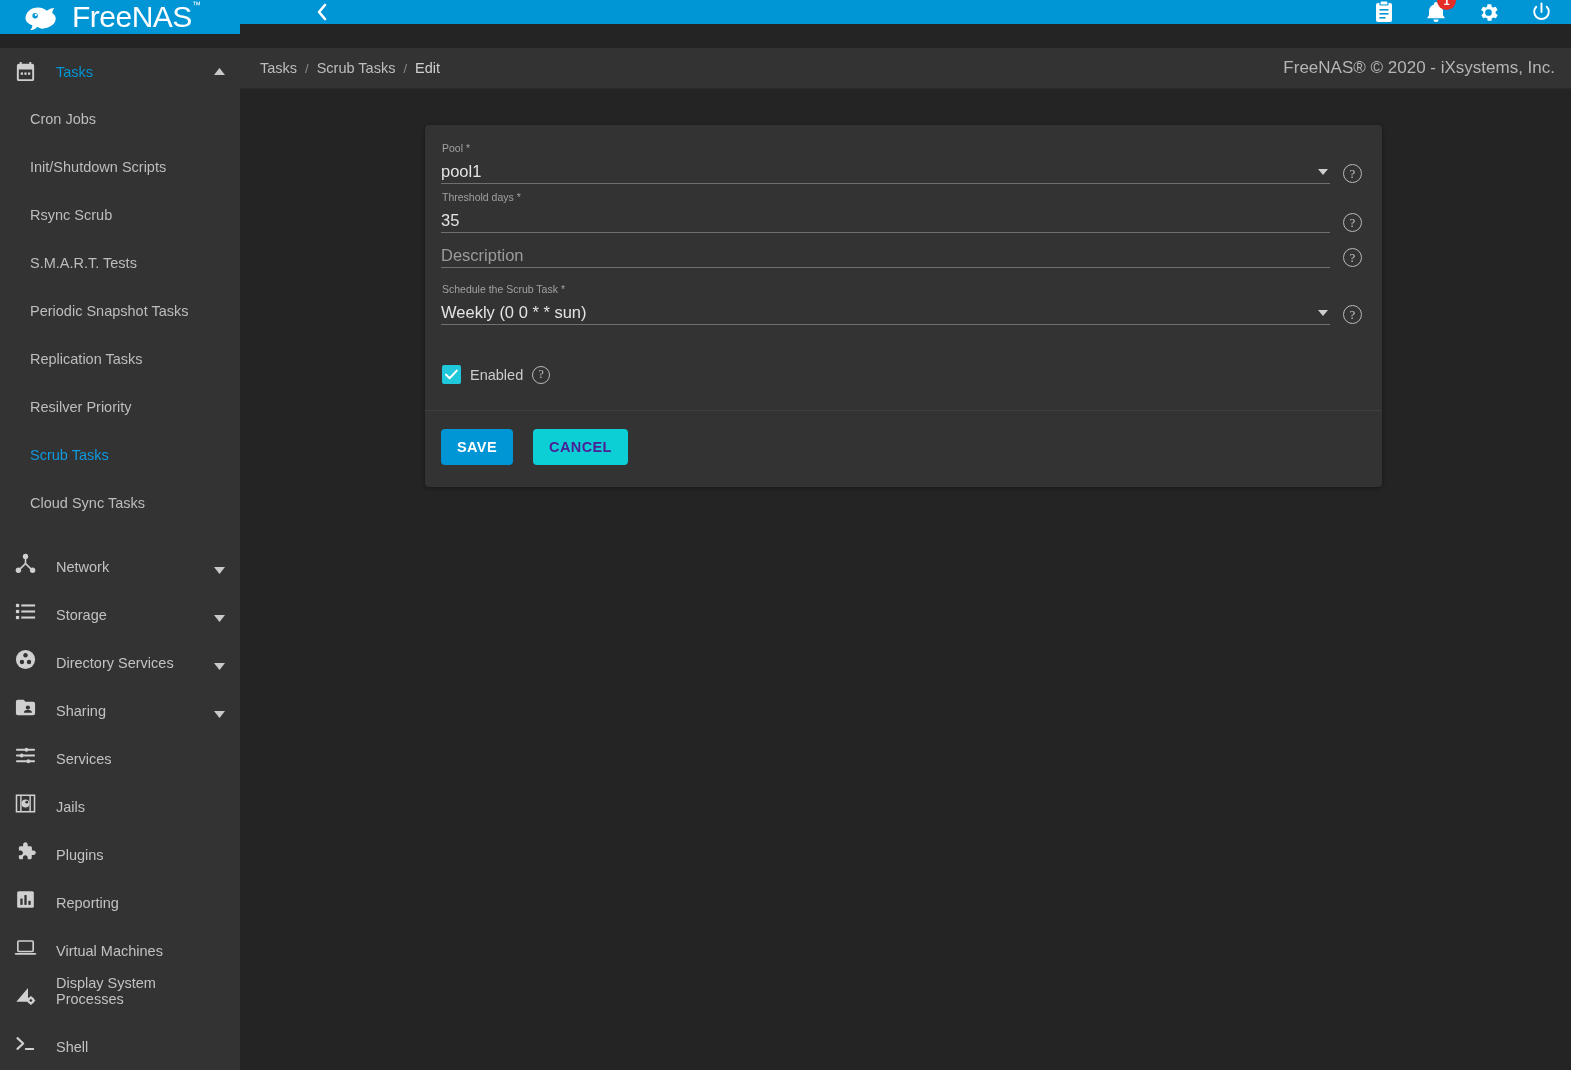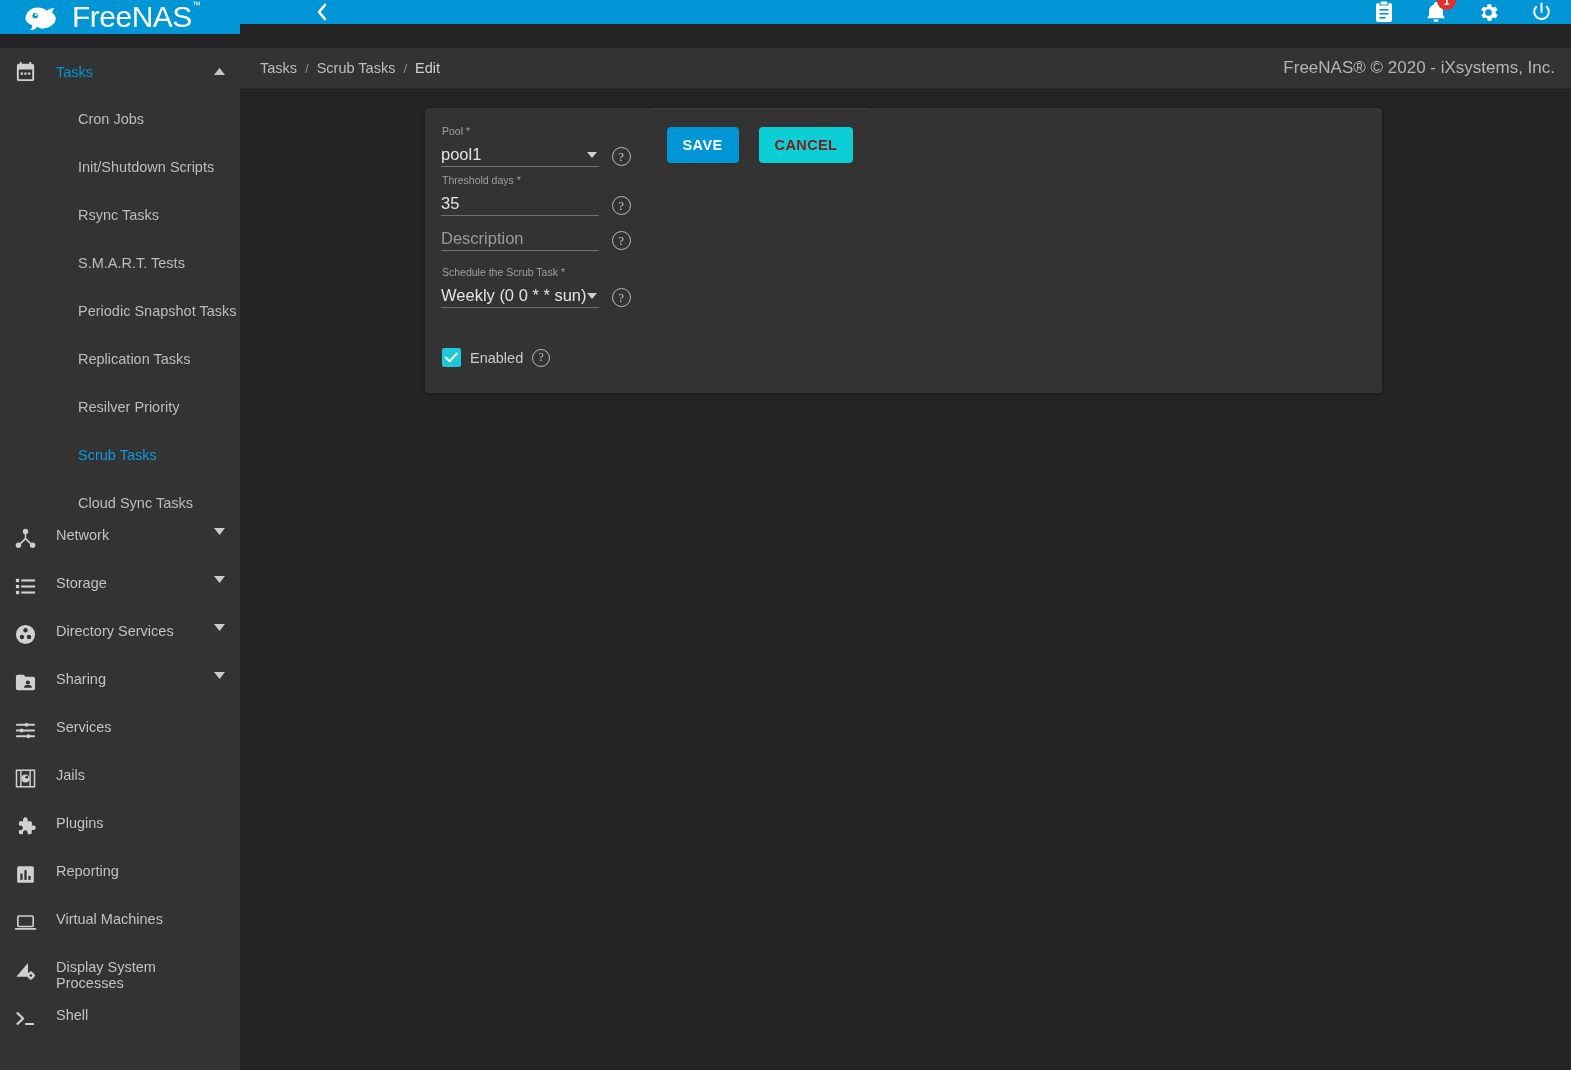--- a/index.html
+++ b/index.html
@@ -52,26 +52,26 @@
     cursor: pointer;
   }
   .nav-icon {
     width: 26px; flex: 0 0 26px; display: flex; align-items: center; justify-content: center;
     color: #d0d0d0;
   }
   .nav-label { flex: 1; font-size: 14.5px; color: #c2c2c2; padding-left: 18px; }
   .nav-group-header.active .nav-label { color: #0095d5; }
   .nav-caret { width: 14px; flex: 0 0 14px; display: flex; align-items: center; justify-content: center; }
   .sub-item {
-    height: 48px; display: flex; align-items: center; padding-left: 78px;
+    height: 48px; display: flex; align-items: center; padding-left: 30px;
     font-size: 14.5px; color: #bdbdbd; cursor: pointer;
   }
   .sub-item.selected { color: #0f9ae0; }
   .nav-item {
-    height: 48px; display: flex; align-items: flex-start; padding: 0 14px 0 12px; cursor: pointer;
+    height: 48px; display: flex; align-items: flex-end; padding: 0 14px 0 12px; cursor: pointer;
   }
   .nav-item .nav-label { padding-left: 18px; }
   .icon-sq { width: 23px; height: 23px; display: block; }
 
   
   .main { flex: 1; background: #242424; display: flex; flex-direction: column; min-width: 0; }
   .crumbbar {
     height: 41px; flex: 0 0 41px; background: #333333;
     display: flex; align-items: center; padding: 0 12px 0 20px;
     border-bottom: 1px solid #2b2b2b;
@@ -79,24 +79,24 @@
   .crumb { font-size: 14.5px; color: #bdbdbd; cursor: pointer; }
   .crumb.last { color: #cfcfcf; cursor: default; }
   .crumb-sep { font-size: 13px; color: #8a8a8a; padding: 0 8px; }
   .crumb-spacer { flex: 1; }
   .copyright { font-size: 17px; color: #b5b5b5; padding-right: 4px; }
 
   .content { flex: 1; position: relative; overflow: hidden; }
 
   
   .card {
-    position: absolute; left: 185px; top: 19px; width: 957px;
+    position: absolute; left: 185px; top: 36px; width: 957px;
     background: #333333; border-radius: 4px;
     box-shadow: 0 1px 4px rgba(0,0,0,0.35);
-    display: flex; flex-direction: row;
+    display: flex; flex-direction: column;
   }
   .card-fields { padding: 16px 20px 12px 16px; }
   .field { position: relative; padding: 0 32px 0 0; margin-bottom: 6px; }
   .field-label { font-size: 10.5px; color: #a0a0a0; line-height: 14px; padding-left: 1px; }
   .field-ctrl {
     position: relative; display: flex; align-items: flex-end;
     border-bottom: 1px solid #6f6f6f; height: 29px; padding-bottom: 2px;
   }
   .field-value { font-size: 16.5px; color: #e3e3e3; line-height: 20px; flex: 1; }
   .field-value.placeholder { color: #9b9b9b; }
@@ -123,21 +123,21 @@
 
   .card-actions {
     border-top: 1px solid #3f3f3f; padding: 18px 16px 22px 16px; display: flex; gap: 20px;
   }
   .btn {
     height: 36px; padding: 0 16px; border: none; border-radius: 4px;
     font-size: 14.5px; font-weight: 700; letter-spacing: 0.4px; cursor: pointer;
     font-family: "Liberation Sans", sans-serif;
   }
   .btn-save { background: #0095d5; color: #ffffff; }
-  .btn-cancel { background: #0ccfd6; color: #7f1d1d; }
+  .btn-cancel { background: #0ccfd6; color: #4c1d95; }
 </style>
 </head>
 <body>
 
 <div class="app">
 
   <div class="topbar">
     <div class="brand">
       <span class="brand-logo">
         <svg viewBox="0 0 64 48" width="44" height="34" fill="#ffffff">
@@ -216,21 +216,21 @@
         <span class="nav-caret">
           <svg width="13" height="9" viewBox="0 0 13 9">
               <polygon points="6.5,1 12,8 1,8" fill="#c9c9c9"></polygon>
             </svg>
         </span>
       </div>
 
       <div id="sub-items">
           <div class="sub-item">Cron Jobs</div>
           <div class="sub-item">Init/Shutdown Scripts</div>
-          <div class="sub-item">Rsync Tasks</div>
+          <div class="sub-item">Rsync Scrub</div>
           <div class="sub-item">S.M.A.R.T. Tests</div>
           <div class="sub-item">Periodic Snapshot Tasks</div>
           <div class="sub-item">Replication Tasks</div>
           <div class="sub-item">Resilver Priority</div>
           <div class="sub-item selected">Scrub Tasks</div>
           <div class="sub-item">Cloud Sync Tasks</div>
         </div>
 
       <div id="main-items">
           <div class="nav-item">

